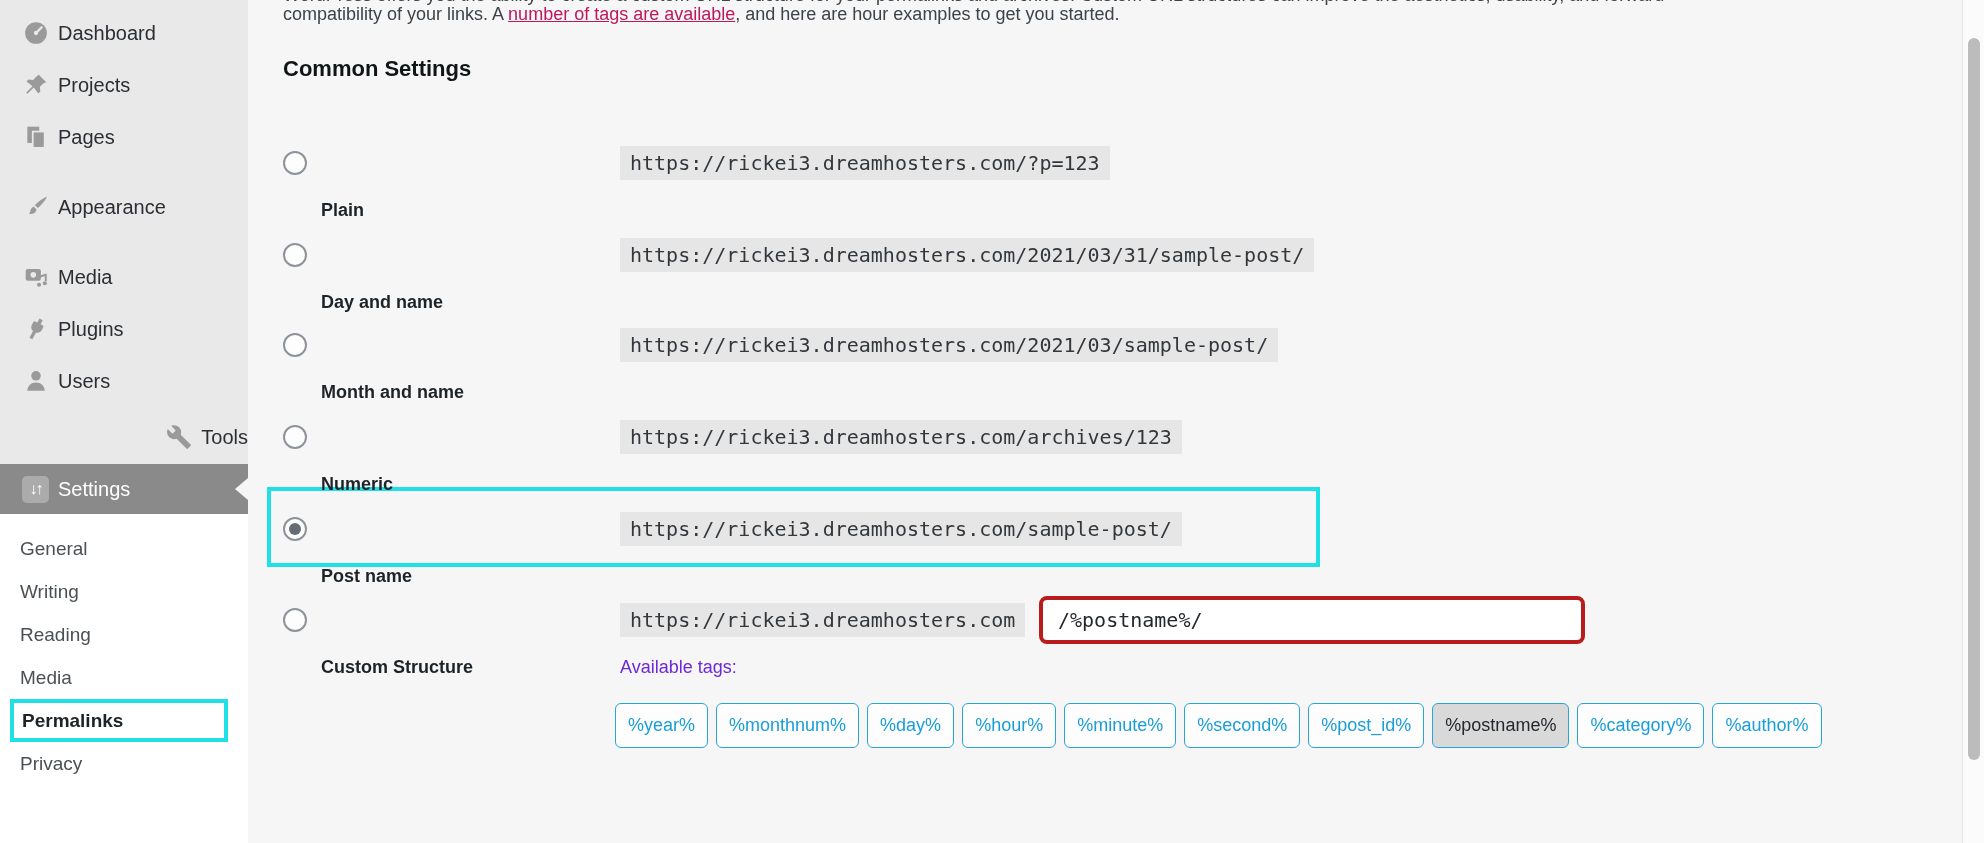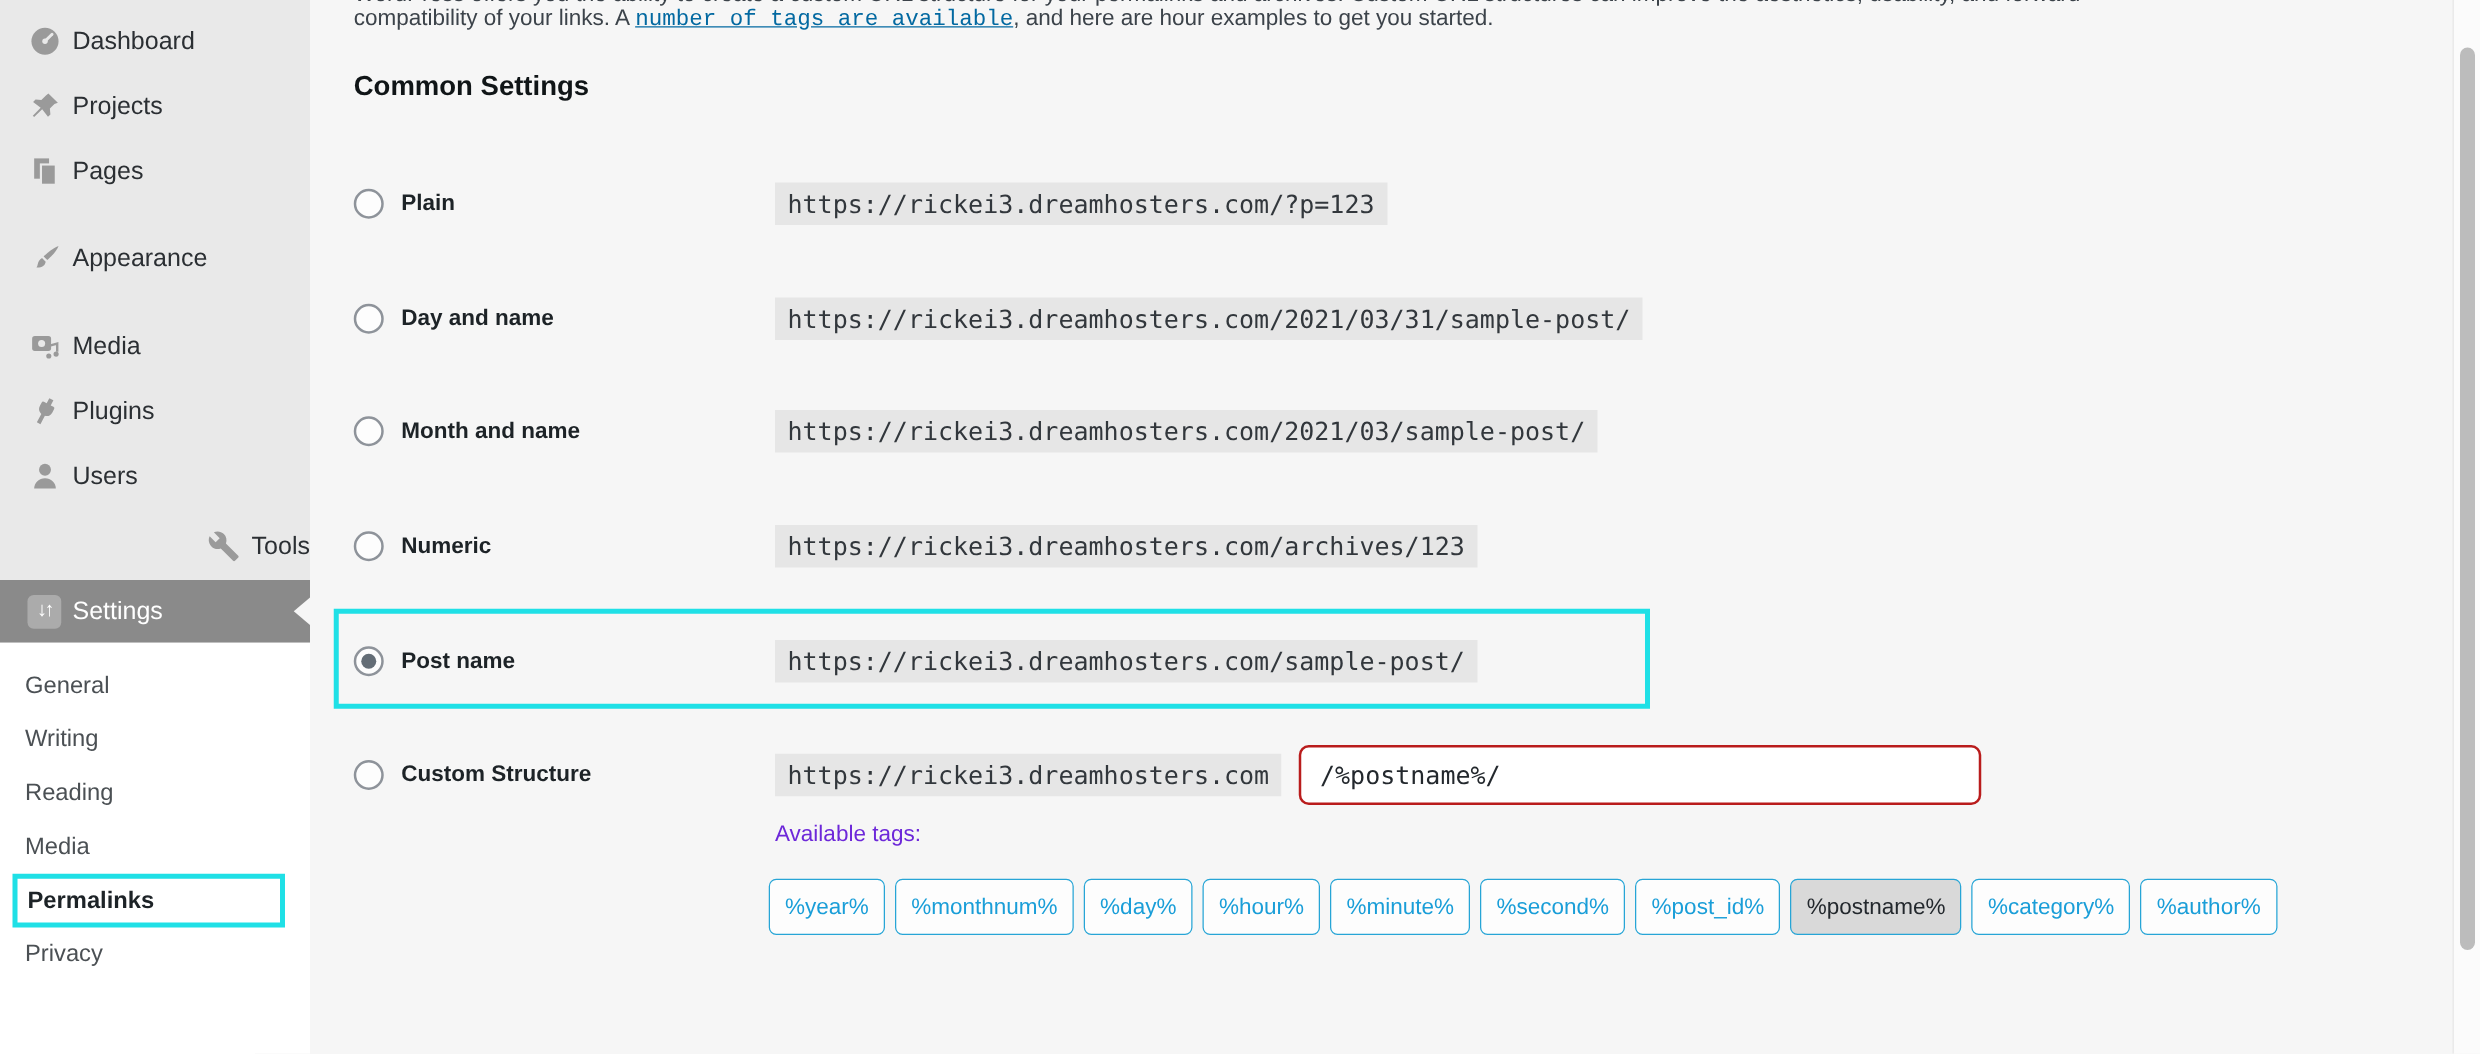--- a/index.html
+++ b/index.html
@@ -41,39 +41,39 @@
   .sidebar-bottom { background:#e9e9e9; height:45px; }
   .sidebar-bottom .nav-item { margin-top:21px; }
 
   
   .content { position:absolute; left:248px; top:0; width:1714px; height:843px;
     overflow:hidden; background:#f6f6f6; }
   .line1 { position:absolute; top:-15px; left:35px; font-size:18px;
     color:#3c434a; white-space:nowrap; }
   .line2 { position:absolute; top:4px; left:35px; font-size:18px;
     color:#3c434a; white-space:nowrap; }
-  .line2 a { color:#0369a1; text-decoration:underline; cursor:pointer;font-family:Liberation Mono, monospace; }
+  .line2 a { color:#be185d; text-decoration:underline; cursor:pointer; }
   .section-title { position:absolute; top:56px; left:35px; font-size:22px;
     font-weight:bold; color:#101517; }
 
   .opt-radio { position:absolute; width:24px; height:24px; border-radius:50%;
     border:2px solid #8e939a; background:#fdfdfd; left:35px; cursor:pointer; }
   .opt-radio.checked::after { content:""; position:absolute; left:4px; top:4px;
     width:12px; height:12px; border-radius:50%; background:#646d76; }
   .opt-label { position:absolute; left:73px; font-size:18px; font-weight:bold;
-    color:#1d2327; white-space:nowrap; cursor:pointer; }
+    color:#1d2327; white-space:nowrap; cursor:pointer;margin-top:48px; }
   .code-chip { position:absolute; left:372px; height:34px; line-height:34px;
     padding:0 10px; background:#e6e6e6; color:#32373c;
     font-family:"DejaVu Sans Mono", monospace; font-size:20px;
     white-space:nowrap; }
   .hl-box { position:absolute; left:19px; top:487px; width:1053px; height:80px;
     border:4px solid #1fe0e6; }
 
   .custom-input { position:absolute; left:791px; top:596px; width:546px;
-    height:48px; border:2px solid #b91c1c; border-radius:8px; background:#fff;
+    height:48px; border:4px solid #b91c1c; border-radius:8px; background:#fff;
     font-family:"DejaVu Sans Mono", monospace; font-size:20px; color:#23282d;
     padding-left:15px; outline:none; }
 
   .avail-label { position:absolute; left:372px; top:657px; font-size:18px;
     color:#6d28d9; }
   .tags { position:absolute; left:367px; top:703px; width:1210px;
     display:flex; flex-wrap:wrap; gap:12px 8px; }
   .tag-btn { height:45px; padding:0 12px; display:flex; align-items:center;
     background:#fdfdfd; border:1.5px solid #27a5d6; border-radius:6px;
     color:#1a9ed8; font-size:18px; cursor:pointer; white-space:nowrap; }

